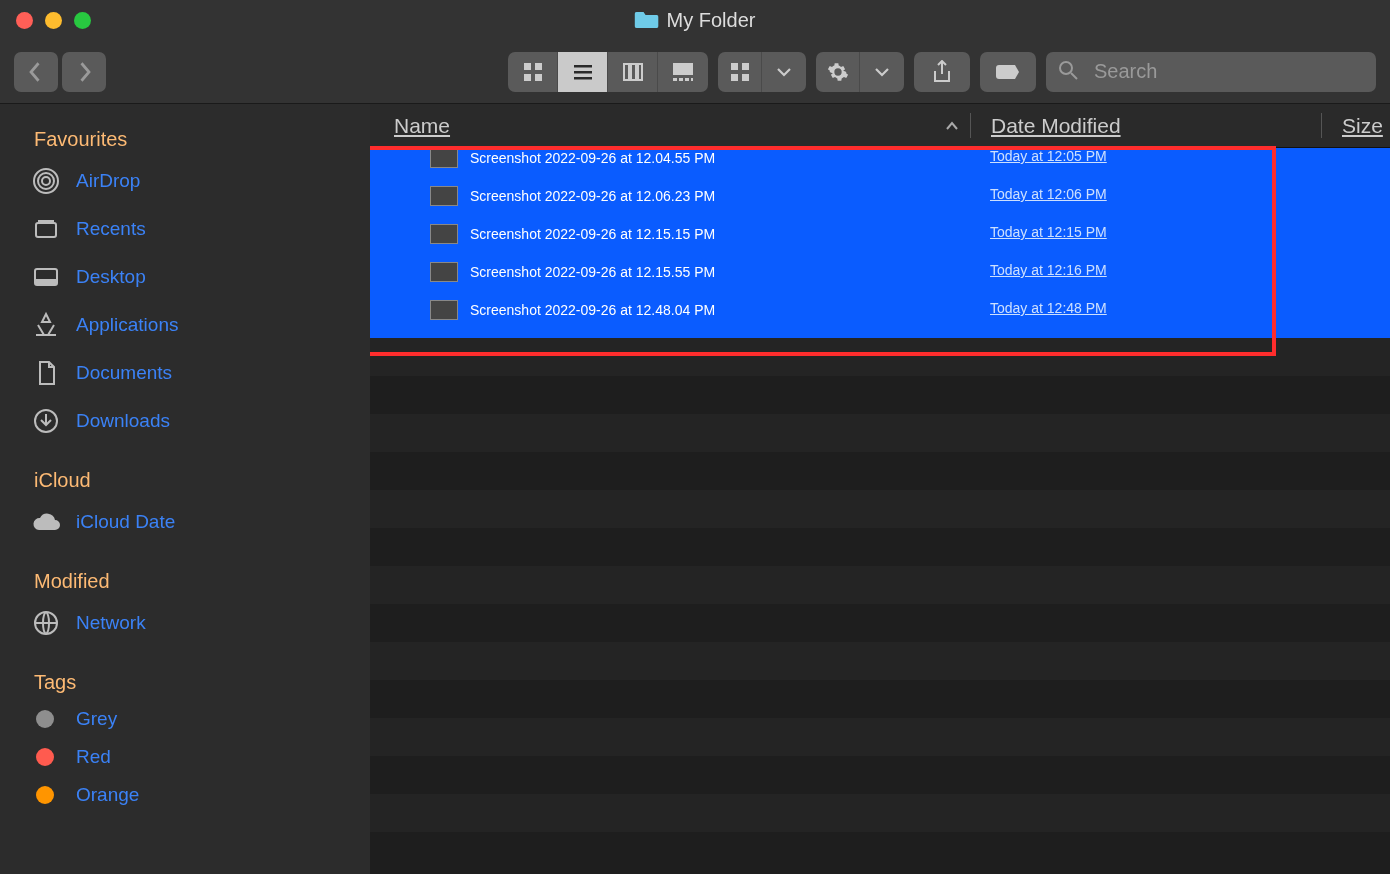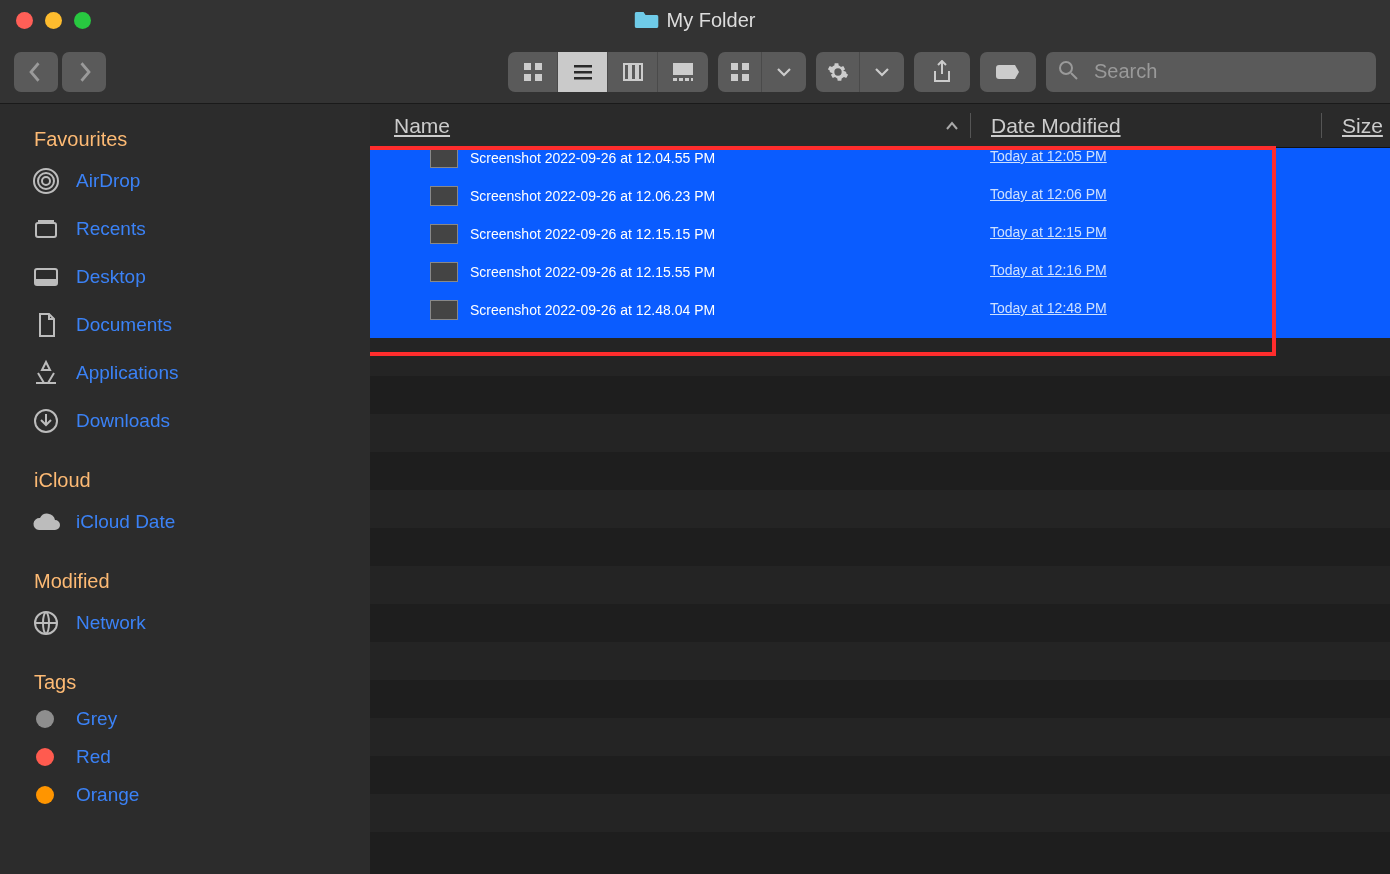--- a/index.html
+++ b/index.html
@@ -219,32 +219,32 @@
           <svg width="28" height="28" viewBox="0 0 28 28">
             <rect x="3" y="6" width="22" height="16" rx="2" fill="none" stroke="#bcbcbc" stroke-width="2"></rect>
             <rect x="3" y="16" width="22" height="6" fill="#bcbcbc"></rect>
           </svg>
         </span>
       <span>Desktop</span>
     </div>
     <div class="side-item">
       <span class="ic">
           <svg width="28" height="28" viewBox="0 0 28 28">
+            <path fill="none" stroke="#bcbcbc" stroke-width="2" d="M14 3l4 8h-8zM6 14l6 10M22 14l-6 10M4 24h20"></path>
+          </svg>
+        </span>
+      <span>Applications</span>
+    </div>
+    <div class="side-item">
+      <span class="ic">
+          <svg width="28" height="28" viewBox="0 0 28 28">
             <path fill="none" stroke="#bcbcbc" stroke-width="2" d="M8 3h9l5 5v17H8zM17 3v5h5"></path>
           </svg>
         </span>
       <span>Documents</span>
-    </div>
-    <div class="side-item">
-      <span class="ic">
-          <svg width="28" height="28" viewBox="0 0 28 28">
-            <path fill="none" stroke="#bcbcbc" stroke-width="2" d="M14 3l4 8h-8zM6 14l6 10M22 14l-6 10M4 24h20"></path>
-          </svg>
-        </span>
-      <span>Applications</span>
     </div>
     <div class="side-item">
       <span class="ic">
           <svg width="28" height="28" viewBox="0 0 28 28">
             <circle cx="14" cy="14" r="11" fill="none" stroke="#bcbcbc" stroke-width="2"></circle>
             <path fill="none" stroke="#bcbcbc" stroke-width="2" d="M14 7v10M9 13l5 5 5-5"></path>
           </svg>
         </span>
       <span>Downloads</span>
     </div>

